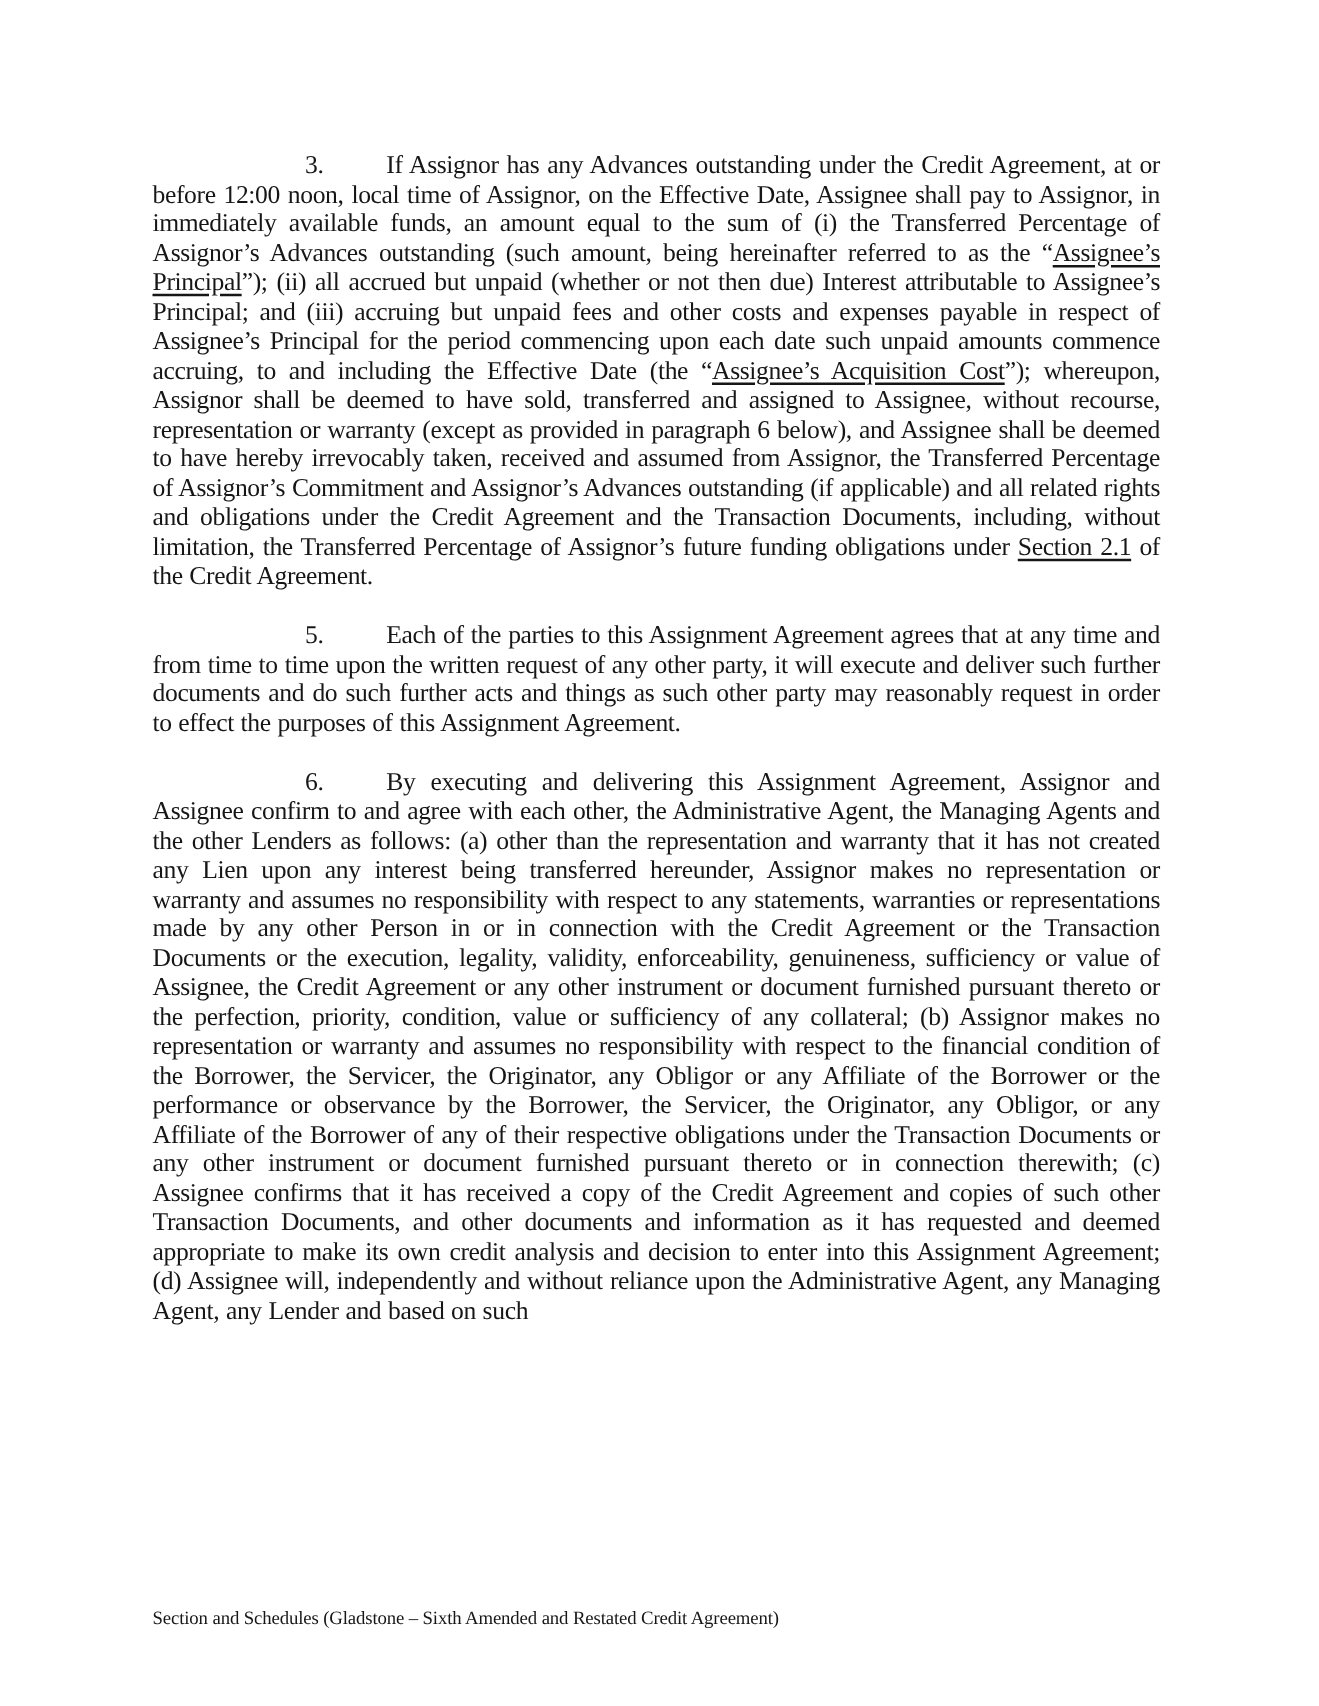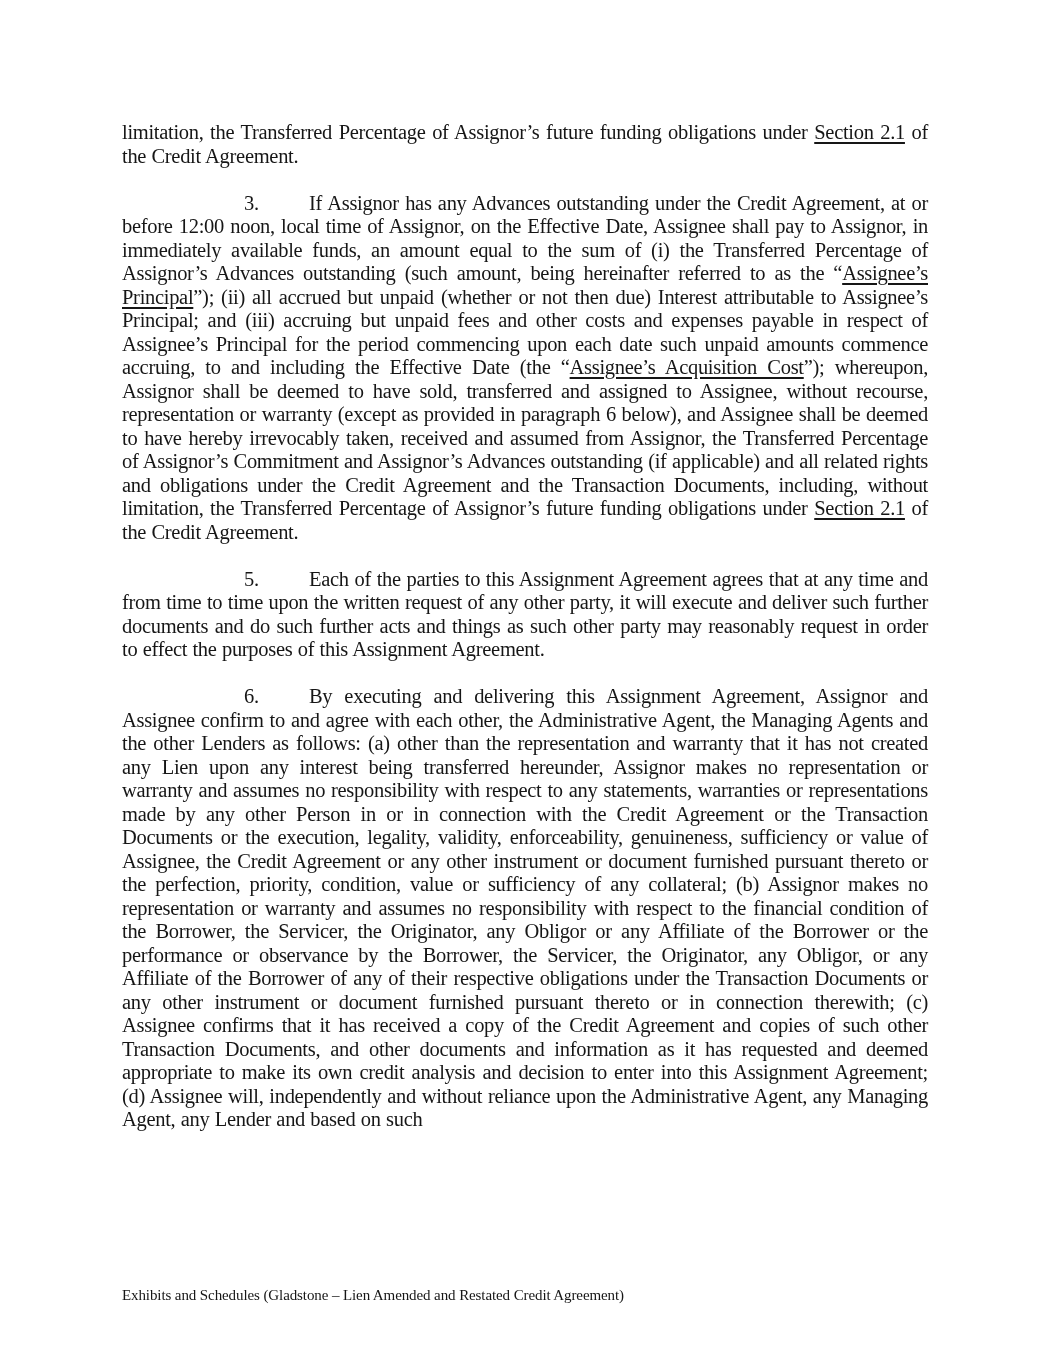--- a/index.html
+++ b/index.html
@@ -57,19 +57,18 @@
     line-height: 18px;
     letter-spacing: -0.1px;
     color: #161616;
   }
 </style>
 </head>
 <body style="background: rgb(255, 255, 255); color: rgb(22, 22, 22);">
 
 <div class="page">
   <div class="doc-body">
-      <p class="para"><span class="">limitation, the Transferred Percentage of Assignor’s future funding obligations under </span><span class="u">Section 2.1</span><span class=""> of the Credit Agreement.</span></p>
       <p class="para numbered"><span class="pnum">3.</span><span class="">If Assignor has any Advances outstanding under the Credit Agreement, at or before 12:00 noon, local time of Assignor, on the Effective Date, Assignee shall pay to Assignor, in immediately available funds, an amount equal to the sum of (i) the Transferred Percentage of Assignor’s Advances outstanding (such amount, being hereinafter referred to as the “</span><span class="u">Assignee’s Principal</span><span class="">”); (ii) all accrued but unpaid (whether or not then due) Interest attributable to Assignee’s Principal; and (iii) accruing but unpaid fees and other costs and expenses payable in respect of Assignee’s Principal for the period commencing upon each date such unpaid amounts commence accruing, to and including the Effective Date (the “</span><span class="u">Assignee’s Acquisition Cost</span><span class="">”); whereupon, Assignor shall be deemed to have sold, transferred and assigned to Assignee, without recourse, representation or warranty (except as provided in paragraph 6 below), and Assignee shall be deemed to have hereby irrevocably taken, received and assumed from Assignor, the Transferred Percentage of Assignor’s Commitment and Assignor’s Advances outstanding (if applicable) and all related rights and obligations under the Credit Agreement and the Transaction Documents, including, without limitation, the Transferred Percentage of Assignor’s future funding obligations under </span><span class="u">Section 2.1</span><span class=""> of the Credit Agreement.</span></p>
       <p class="para numbered"><span class="pnum">5.</span><span class="">Each of the parties to this Assignment Agreement agrees that at any time and from time to time upon the written request of any other party, it will execute and deliver such further documents and do such further acts and things as such other party may reasonably request in order to effect the purposes of this Assignment Agreement.</span></p>
       <p class="para numbered"><span class="pnum">6.</span><span class="">By executing and delivering this Assignment Agreement, Assignor and Assignee confirm to and agree with each other, the Administrative Agent, the Managing Agents and the other Lenders as follows:  (a) other than the representation and warranty that it has not created any Lien upon any interest being transferred hereunder, Assignor makes no representation or warranty and assumes no responsibility with respect to any statements, warranties or representations made by any other Person in or in connection with the Credit Agreement or the Transaction Documents or the execution, legality, validity, enforceability, genuineness, sufficiency or value of Assignee, the Credit Agreement or any other instrument or document furnished pursuant thereto or the perfection, priority, condition, value or sufficiency of any collateral; (b) Assignor makes no representation or warranty and assumes no responsibility with respect to the financial condition of the Borrower, the Servicer, the Originator, any Obligor or any Affiliate of the Borrower or the performance or observance by the Borrower, the Servicer, the Originator, any Obligor, or any Affiliate of the Borrower of any of their respective obligations under the Transaction Documents or any other instrument or document furnished pursuant thereto or in connection therewith; (c) Assignee confirms that it has received a copy of the Credit Agreement and copies of such other Transaction Documents, and other documents and information as it has requested and deemed appropriate to make its own credit analysis and decision to enter into this Assignment Agreement; (d) Assignee will, independently and without reliance upon the Administrative Agent, any Managing Agent, any Lender and based on such</span></p>
     </div>
-  <div class="footer">Exhibits and Schedules (Gladstone – Lien Amended and Restated Credit Agreement)</div>
+  <div class="footer">Section and Schedules (Gladstone – Sixth Amended and Restated Credit Agreement)</div>
 </div>
 
 </body></html>

